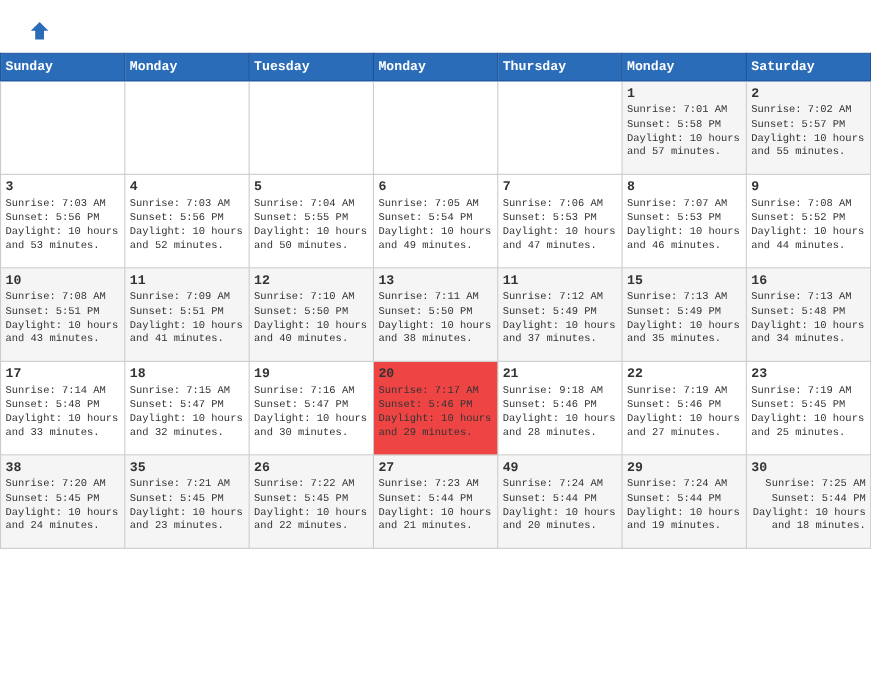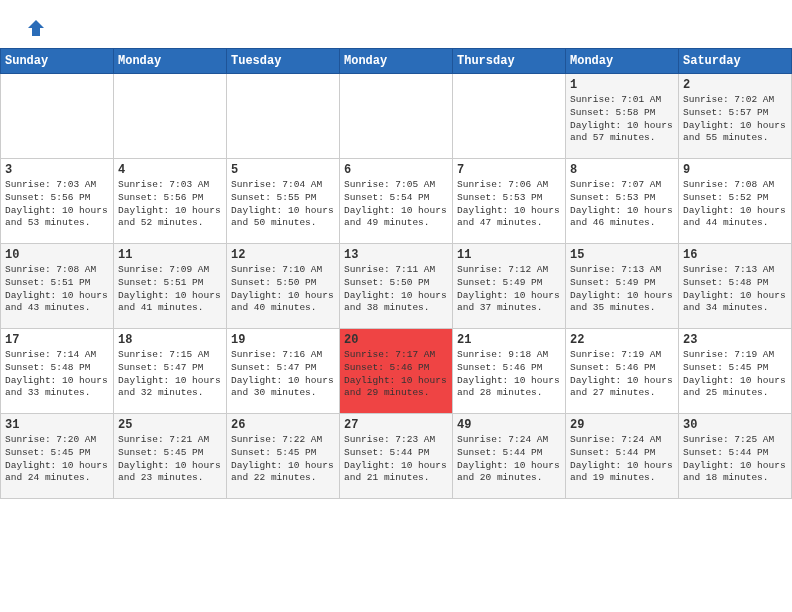--- a/index.html
+++ b/index.html
@@ -308,28 +308,28 @@
           <td style="background: rgb(255, 255, 255);">
             <span class="day-number">23</span>
             <div class="day-info" style="white-space: pre-line;">Sunrise: 7:19 AM
 Sunset: 5:45 PM
 Daylight: 10 hours
 and 25 minutes.</div>
           </td>
         </tr>
         <tr>
           <td style="background: rgb(245, 245, 245);">
-            <span class="day-number">31</span>
+            <span class="day-number">38</span>
             <div class="day-info" style="white-space: pre-line;">Sunrise: 7:20 AM
 Sunset: 5:45 PM
 Daylight: 10 hours
 and 24 minutes.</div>
           </td>
           <td style="background: rgb(245, 245, 245);">
-            <span class="day-number">25</span>
+            <span class="day-number">35</span>
             <div class="day-info" style="white-space: pre-line;">Sunrise: 7:21 AM
 Sunset: 5:45 PM
 Daylight: 10 hours
 and 23 minutes.</div>
           </td>
           <td style="background: rgb(245, 245, 245);">
             <span class="day-number">26</span>
             <div class="day-info" style="white-space: pre-line;">Sunrise: 7:22 AM
 Sunset: 5:45 PM
 Daylight: 10 hours
@@ -351,21 +351,21 @@
           </td>
           <td style="background: rgb(245, 245, 245);">
             <span class="day-number">29</span>
             <div class="day-info" style="white-space: pre-line;">Sunrise: 7:24 AM
 Sunset: 5:44 PM
 Daylight: 10 hours
 and 19 minutes.</div>
           </td>
           <td style="background: rgb(245, 245, 245);">
             <span class="day-number">30</span>
-            <div class="day-info" style="white-space: pre-line;">Sunrise: 7:25 AM
+            <div class="day-info" style="white-space: pre-line; text-align: right;">Sunrise: 7:25 AM
 Sunset: 5:44 PM
 Daylight: 10 hours
 and 18 minutes.</div>
           </td>
         </tr>
       </tbody>
   </table>
 </div>
 
 </body></html>

